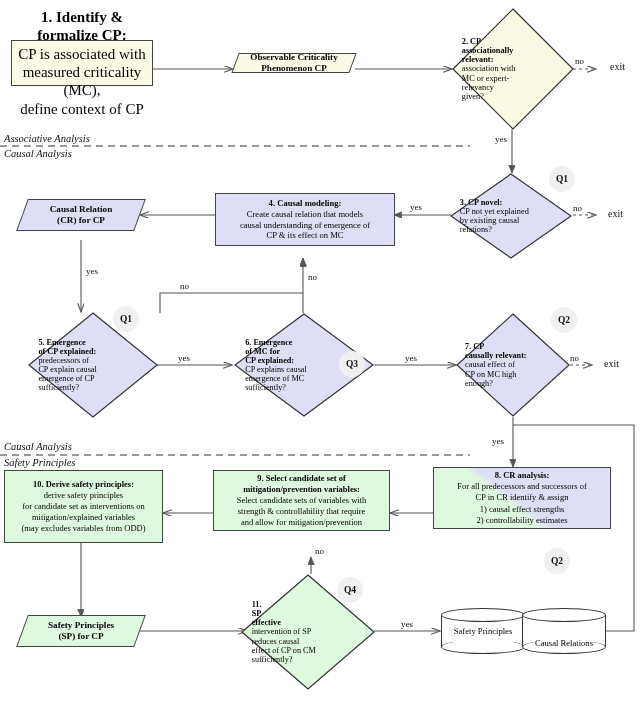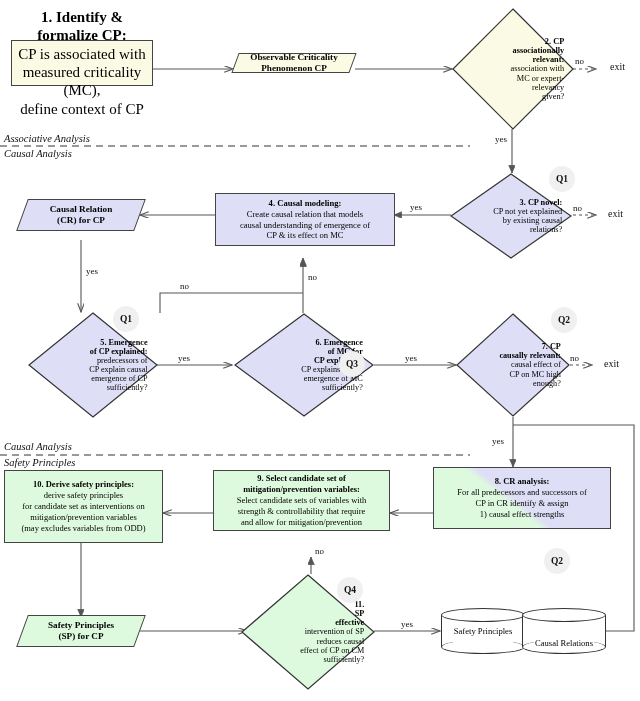--- a/index.html
+++ b/index.html
@@ -21,21 +21,21 @@
   .para{position:absolute;}
   .para .skew{position:absolute;left:0;top:0;width:100%;height:100%;
         transform:skewX(-20deg);border:1.3px solid #444;box-sizing:border-box;}
   .para .lbl{position:absolute;left:0;top:0;width:100%;height:100%;
         display:flex;align-items:center;justify-content:center;text-align:center;
         font-weight:bold;line-height:1.16;}
   
   .diam{position:absolute;}
   .diam .dshape{position:absolute;left:0;top:0;width:100%;height:100%;}
   .diam .dtext{position:absolute;left:8%;top:0;width:84%;height:100%;
-        display:flex;flex-direction:column;align-items:flex-end;justify-content:center;
+        display:flex;flex-direction:column;align-items:flex-start;justify-content:center;
         text-align:center;line-height:1.1;}
   
   .cyl{position:absolute;}
   .cyl .cbody{position:absolute;left:0;top:7px;width:100%;height:calc(100% - 14px);
         border-left:1.3px solid #333;border-right:1.3px solid #333;background:#fff;box-sizing:border-box;}
   .cyl .ctop{position:absolute;left:0;top:0;width:100%;height:14px;border:1.3px solid #333;
         border-radius:50%/50%;background:#fff;box-sizing:border-box;}
   .cyl .cbot{position:absolute;left:0;bottom:0;width:100%;height:14px;border:1.3px solid #333;
         border-radius:50%/50%;background:#fff;box-sizing:border-box;border-top:none;}
   .cyl .clbl{position:absolute;left:0;top:0;width:100%;height:100%;display:flex;
@@ -248,41 +248,42 @@
   <div class="elbl" style="left:570px;top:353px;">no</div>
   <div class="exitlbl" style="left:604px;top:358px;">exit</div>
   <div class="elbl" style="left:492px;top:436px;">yes</div>
 
   <div class="node rect mix" style="left:433px;top:467px;width:178px;height:62px;font-size:8.5px;line-height:1.3;">
     <div class="inner">
       <span class="ttl">8. CR analysis:</span>
       <span class="bdy">For all predecessors and successors of</span>
       <span class="bdy">CP in CR identify &amp; assign</span>
       <span class="bdy">1) causal effect strengths</span>
+      <span class="bdy">2) controllability estimates</span>
     </div>
   </div>
   <div class="badge" style="left:544px;top:548px;">Q2</div>
 
   <div class="node rect grn" style="left:213px;top:470px;width:177px;height:61px;font-size:8.5px;line-height:1.28;">
     <div class="inner">
       <span class="ttl">9. Select candidate set of</span>
       <span class="ttl">mitigation/prevention variables:</span>
       <span class="bdy">Select candidate sets of variables with</span>
       <span class="bdy">strength &amp; controllability that require</span>
       <span class="bdy">and allow for mitigation/prevention</span>
     </div>
   </div>
   <div class="elbl" style="left:315px;top:546px;">no</div>
 
   <div class="node rect grn" style="left:4px;top:470px;width:159px;height:73px;font-size:8.5px;line-height:1.3;">
     <div class="inner">
       <span class="ttl">10. Derive safety principles:</span>
       <span class="bdy">derive safety principles</span>
       <span class="bdy">for candidate set as interventions on</span>
-      <span class="bdy">mitigation/prevention variables</span>
+      <span class="bdy">mitigation/explained variables</span>
       <span class="bdy">(may excludes variables from ODD)</span>
     </div>
   </div>
 
   <div class="para" style="left:22px;top:615px;width:118px;height:32px;">
     <div class="skew grn"></div>
     <div class="lbl" style="font-size:9.2px;">
       <div>
         <span style="display:block">Safety Principles</span>
         <span style="display:block">(SP) for CP</span>

